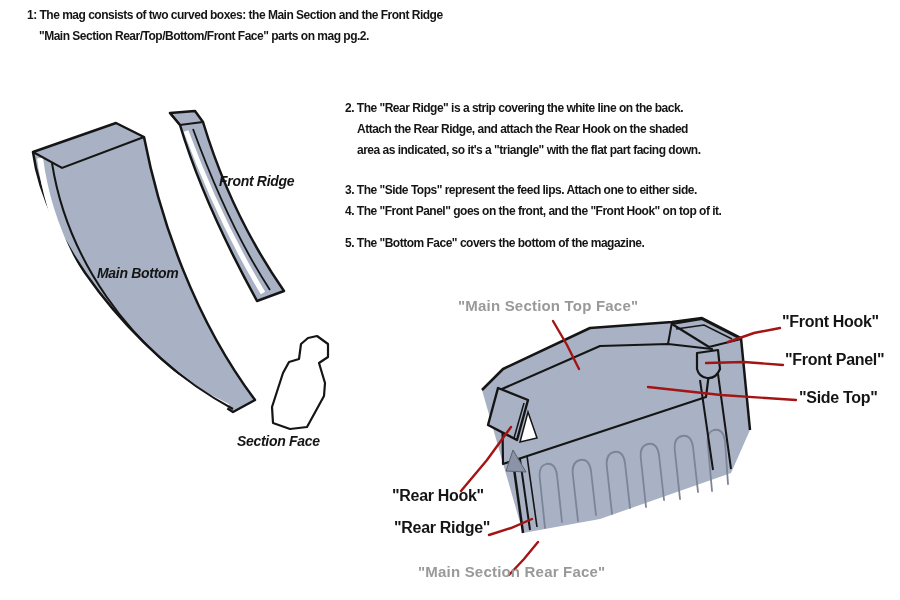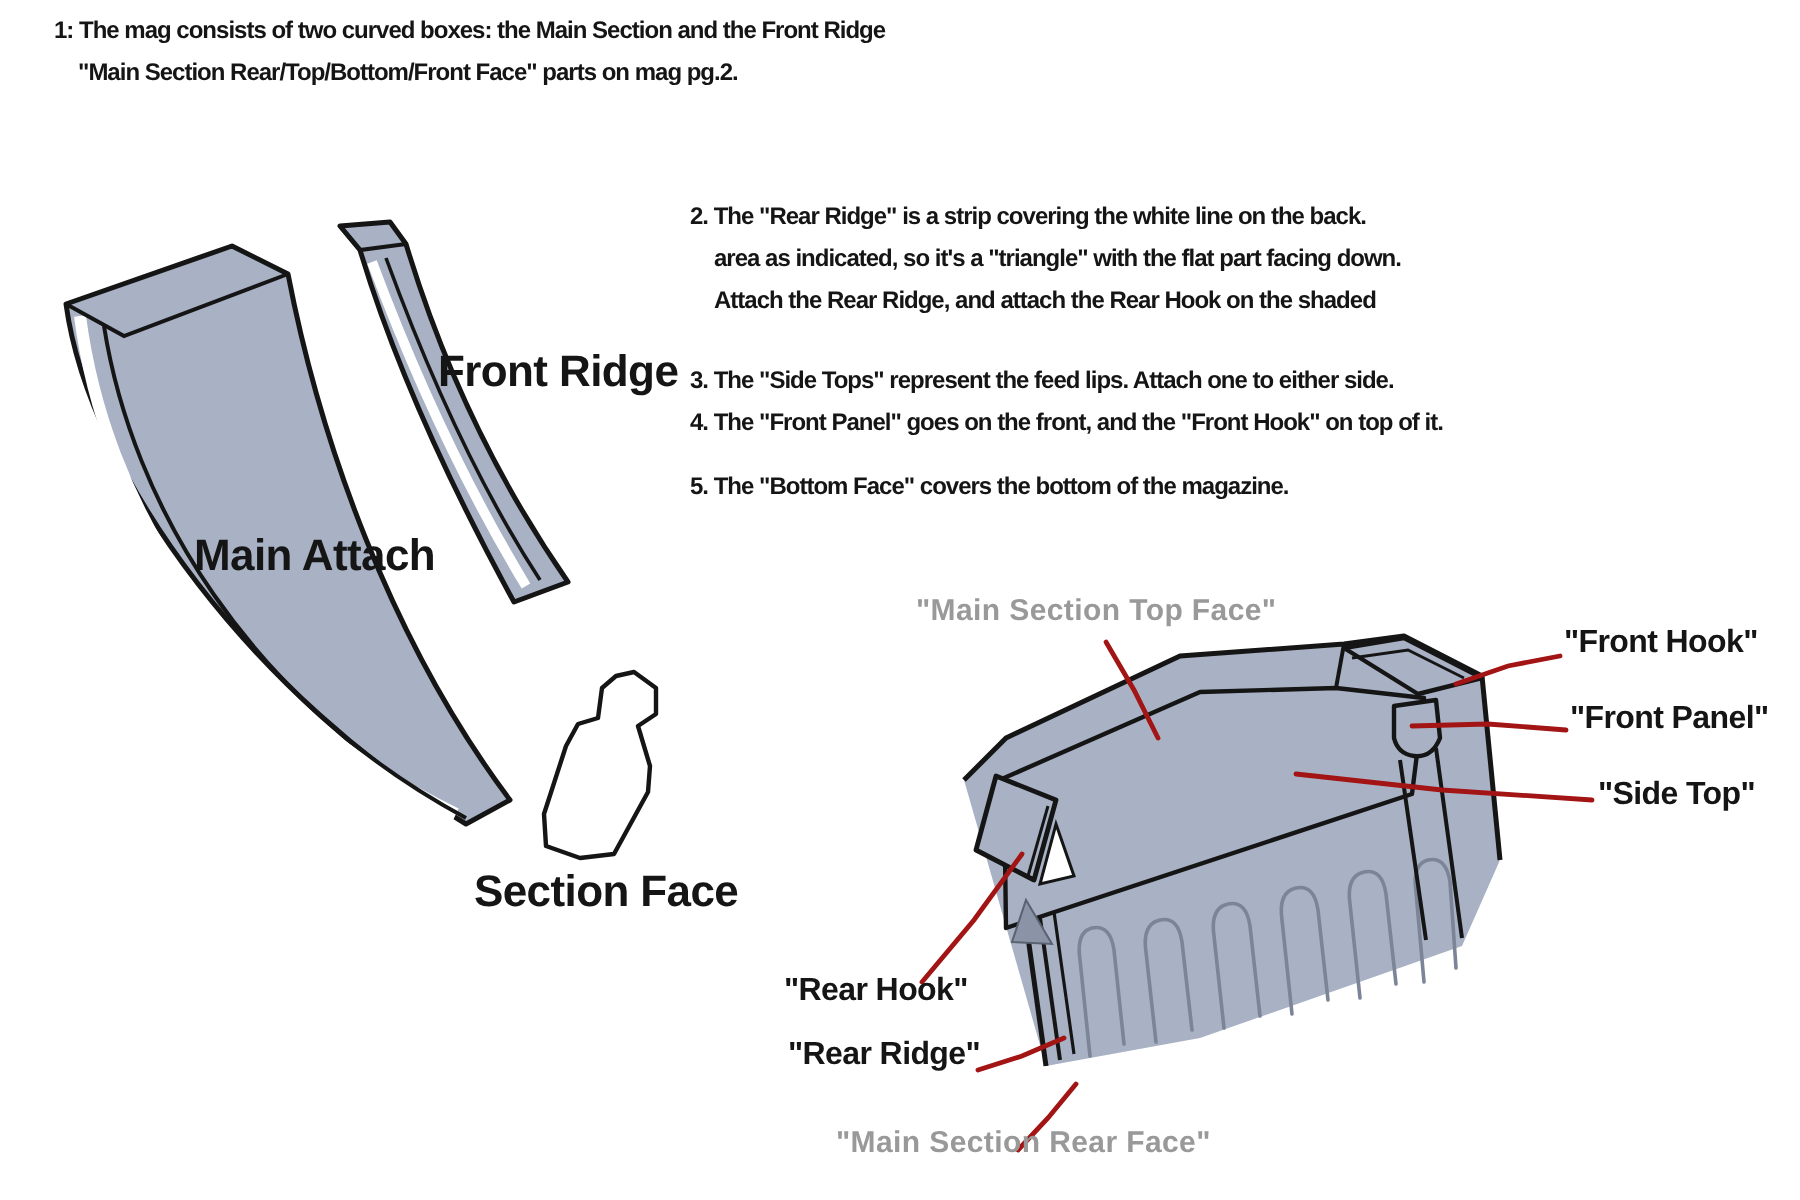--- a/index.html
+++ b/index.html
@@ -4,21 +4,21 @@
 <style>
   html,body{margin:0;padding:0;background:#fff;}
   .canvas{position:relative;width:900px;height:600px;background:#fff;overflow:hidden;
           font-family:"Liberation Sans",sans-serif;color:#111;}
   .txtblock{position:absolute;font-weight:bold;font-size:12px;line-height:21px;
             letter-spacing:-0.5px;white-space:nowrap;color:#151515;}
   .txtblock .ind{margin-left:12px;}
   .gap-lg{margin-top:19px;}
   .gap-sm{margin-top:11px;}
   .lbl{position:absolute;font-weight:bold;white-space:nowrap;color:#151515;}
-  .lbl-lg{font-size:22px;letter-spacing:-0.3px;}
+  .lbl-lg{font-size:14px;letter-spacing:-0.3px;font-style:italic;}
   .lbl-md{font-size:16px;letter-spacing:-0.3px;}
   .lbl-muted{font-size:15px;letter-spacing:0.2px;color:#999999;}
   svg{position:absolute;left:0;top:0;}
 </style>
 </head>
 <body>
 
 <div class="canvas">
 
   <svg width="900" height="600" viewBox="0 0 900 600">
@@ -88,28 +88,28 @@
     </g>
   </svg>
 
   <div class="txtblock" style="left:27px;top:5px;">
     <div>1: The mag consists of two curved boxes: the Main Section and the Front Ridge</div>
     <div class="ind">"Main Section Rear/Top/Bottom/Front Face" parts on mag pg.2.</div>
   </div>
 
   <div class="txtblock" style="left:345px;top:98px;">
     <div>2. The "Rear Ridge" is a strip covering the white line on the back.</div>
+    <div class="ind">Attach the Rear Ridge, and attach the Rear Hook on the shaded</div>
     <div class="ind">area as indicated, so it's a "triangle" with the flat part facing down.</div>
-    <div class="ind">Attach the Rear Ridge, and attach the Rear Hook on the shaded</div>
     <div class="gap-lg">3. The "Side Tops" represent the feed lips. Attach one to either side.</div>
     <div>4. The "Front Panel" goes on the front, and the "Front Hook" on top of it.</div>
     <div class="gap-sm">5. The "Bottom Face" covers the bottom of the magazine.</div>
   </div>
 
-  <div class="lbl lbl-lg" style="left:97px;top:265px;">Main Attach</div>
+  <div class="lbl lbl-lg" style="left:97px;top:265px;">Main Bottom</div>
   <div class="lbl lbl-lg" style="left:219px;top:173px;">Front Ridge</div>
   <div class="lbl lbl-lg" style="left:237px;top:433px;">Section Face</div>
 
   <div class="lbl lbl-muted" style="left:458px;top:297px;">"Main Section Top Face"</div>
   <div class="lbl lbl-md" style="left:782px;top:313px;">"Front Hook"</div>
   <div class="lbl lbl-md" style="left:785px;top:351px;">"Front Panel"</div>
   <div class="lbl lbl-md" style="left:799px;top:389px;">"Side Top"</div>
   <div class="lbl lbl-md" style="left:392px;top:487px;">"Rear Hook"</div>
   <div class="lbl lbl-md" style="left:394px;top:519px;">"Rear Ridge"</div>
   <div class="lbl lbl-muted" style="left:418px;top:563px;">"Main Section Rear Face"</div>

